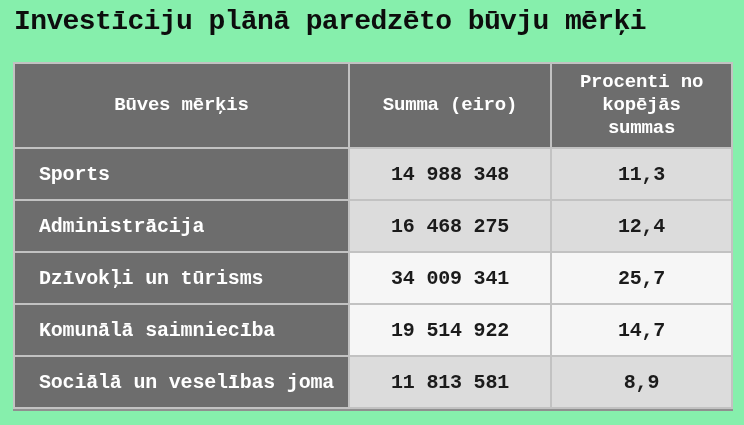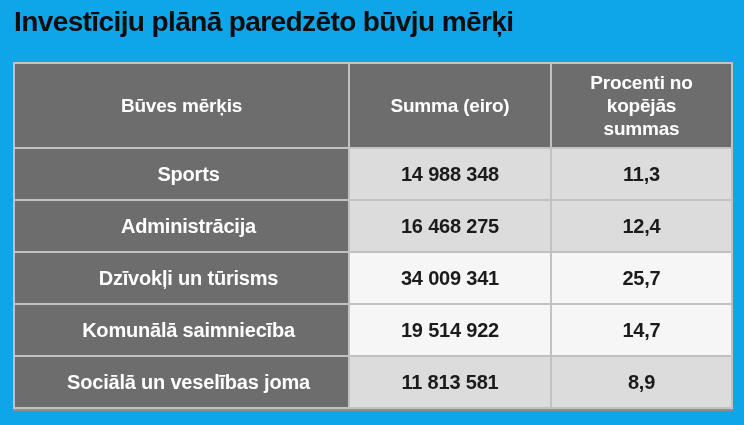--- a/index.html
+++ b/index.html
@@ -8,21 +8,22 @@
     background: #ffffff;
     width: 744px;
     height: 425px;
     overflow: hidden;
     font-family: "Liberation Sans", sans-serif;
   }
   .page {
     position: relative;
     width: 744px;
     height: 425px;
-    background: #0ea5e9;
+    background: #86efac;
+    font-family: Liberation Mono, monospace;
   }
   .page-title {
     position: absolute;
     left: 14px;
     top: 6px;
     margin: 0;
     font-size: 28px;
     font-weight: bold;
     letter-spacing: -0.6px;
     color: #0d0d0d;
@@ -61,22 +62,22 @@
   .data-table thead th.h-pct {
     white-space: pre-line;
   }
   .data-table tbody td {
     height: 34px;
     font-size: 20px;
   }
   .data-table tbody td.cell-name {
     background: #6d6d6d;
     color: #ffffff;
-    text-align: center;
-    padding-left: 15px;
+    text-align: left;
+    padding-left: 24px;
   }
   .data-table tbody td.cell-val {
     text-align: center;
     color: #1b1b1b;
     padding: 8px;
   }
   .data-table tbody tr.stripe-a td.cell-val { background: #dcdcdc; }
   .data-table tbody tr.stripe-b td.cell-val { background: #f6f6f6; }
 </style>
 </head>

